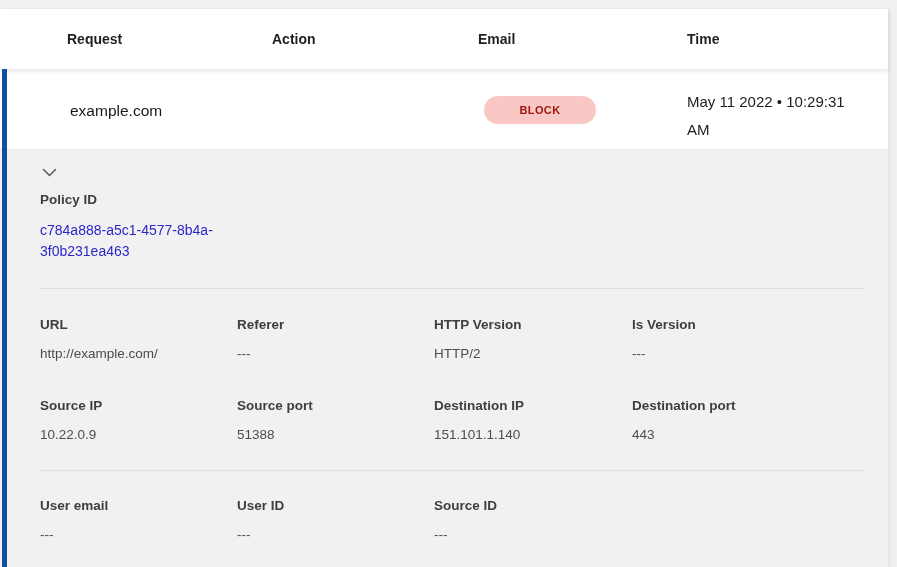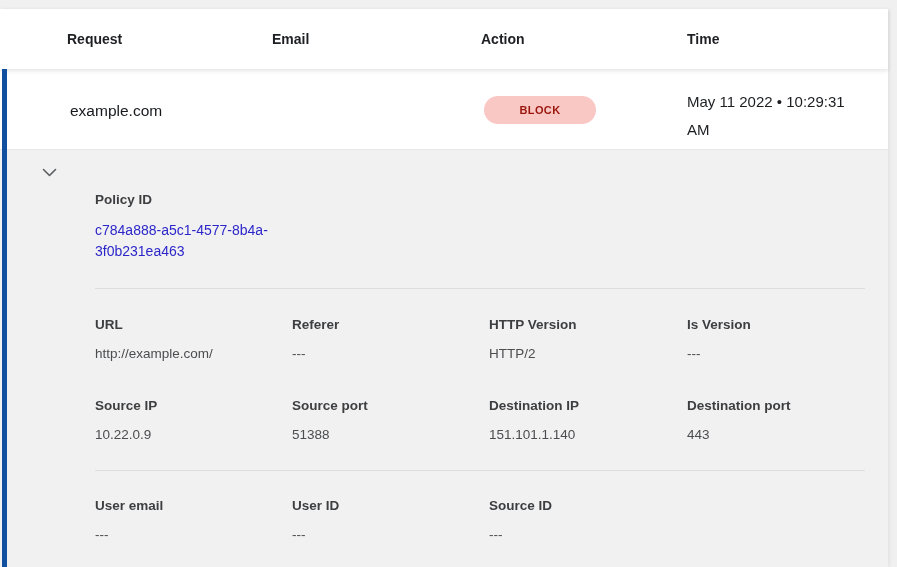--- a/index.html
+++ b/index.html
@@ -31,42 +31,42 @@
   .chevron svg { display:block; }
   .domain { position:absolute; left:70px; top:33px; font-size:15.5px; color:#16191d; }
   .badge { position:absolute; left:484px; top:27px; height:28px; min-width:112px;
     background:#f9c8c5; border-radius:14px; display:inline-flex; align-items:center;
     justify-content:center; padding:12px 20px; }
   .badge span { font-size:11px; font-weight:700; letter-spacing:0.4px; color:#9a150b; }
   .time-cell { position:absolute; left:687px; top:19px; width:180px;
     font-size:15px; line-height:28px; color:#1c1e21; }
 
   
-  .detail-panel { flex:1; background:#f1f1f2; padding:42px 23px 20px 95px; }
+  .detail-panel { flex:1; background:#f1f1f2; padding:42px 23px 20px 40px; }
   .field-label { font-size:13.5px; font-weight:700; color:#3d3e40; }
   .field-value { font-size:13.5px; color:#4c4d4f; margin-top:14px; }
   .policy-link { display:block; margin-top:13px; width:205px; font-size:14px;
     line-height:21px; color:#2c26c9; text-decoration:none; cursor:pointer; }
   .divider { border:none; border-top:1px solid #dedede; margin:26px 0 28px 0; }
   .grid-row { display:grid; grid-template-columns:197px 197px 198px 1fr; }
   .grid-row + .grid-row { margin-top:37px; }
   .divider.d2 { margin:28px 0 27px 0; }
 </style>
 </head>
 <body>
 
 <div class="page">
   <div class="accent-bar"></div>
 
   <div class="content">
 
     <div class="table-header">
       <div class="hcell c1">Request</div>
+      <div class="hcell c3">Action</div>
       <div class="hcell c2">Email</div>
-      <div class="hcell c3">Action</div>
       <div class="hcell c4">Time</div>
     </div>
 
     <div class="log-row">
       <div class="chevron">
         <span>
           <svg width="15" height="9" viewBox="0 0 15 9">
             <polyline points="1.5,1.5 7.5,7.5 13.5,1.5" fill="none" stroke="#5c5d5f" stroke-width="1.6" stroke-linecap="round" stroke-linejoin="round"></polyline>
           </svg>
         </span>

